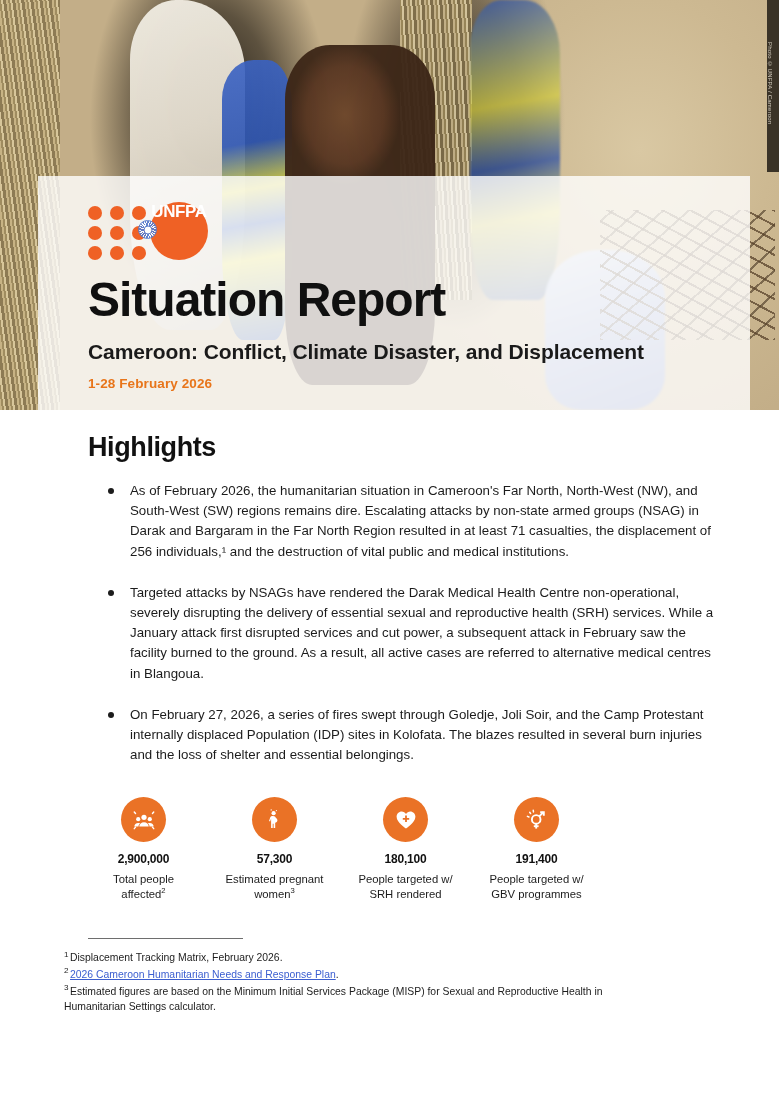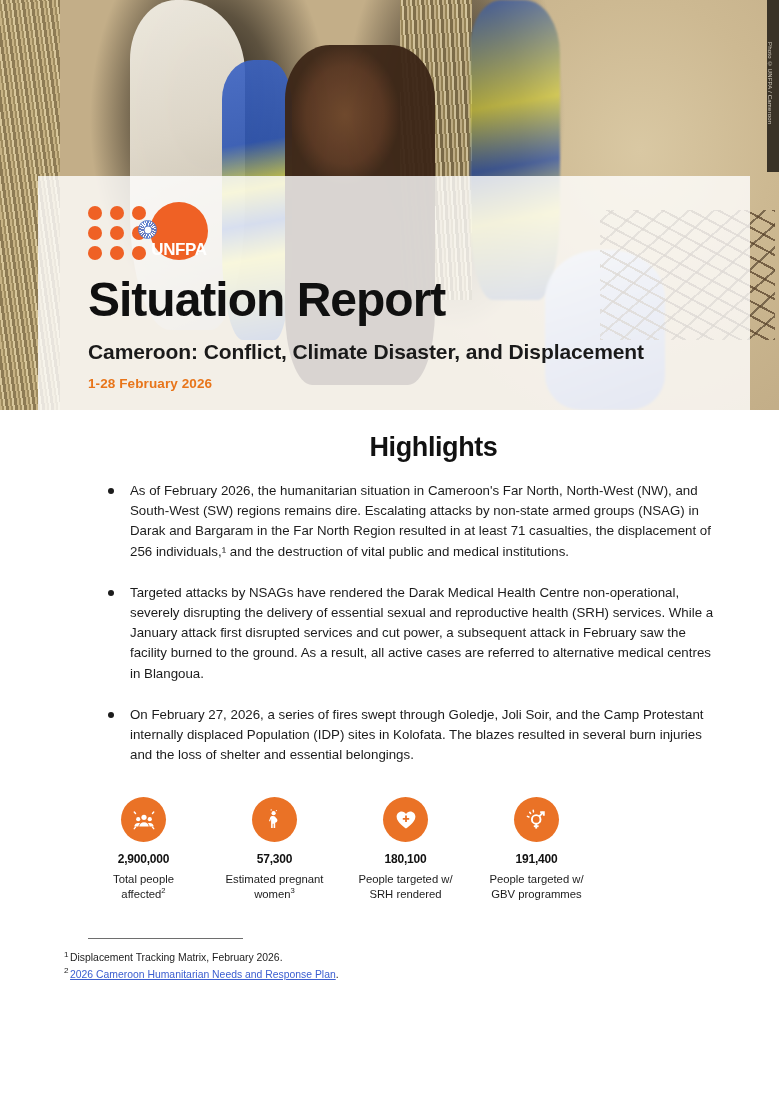--- a/index.html
+++ b/index.html
@@ -179,21 +179,21 @@
     border: 1.2px solid #5b7ccc;
     box-sizing: border-box;
   }
   .logo-circle {
     position: absolute;
     left: 62px; top: 0;
     width: 58px; height: 58px;
     border-radius: 50%;
     background: #ef6125;
     display: flex;
-    align-items: flex-end;
+    align-items: flex-start;
     justify-content: center;
     z-index: 2;
   }
   .logo-circle span {
     color: #ffffff;
     font-weight: bold;
     font-size: 17px;
     letter-spacing: -0.4px;
     font-family: "Liberation Sans", sans-serif;
   }
@@ -226,21 +226,20 @@
     left: 0;
     top: 410px;
     width: 779px;
   }
   .section-title {
     margin: 22px 0 1px 88px;
     font-size: 27px;
     font-weight: bold;
     color: #111111;
     letter-spacing: -0.4px;
-    text-align: center;
   }
   ul.highlights {
     margin: 18px 60px 0 104px;
     padding: 0;
     list-style: none;
   }
   ul.highlights li {
     position: relative;
     margin: 0 0 21px 0;
     padding-left: 26px;
@@ -456,16 +455,17 @@
       </div>
 
     </div>
   </div>
 
   <div class="footnotes">
     <div class="fn-rule"></div>
     <div class="fn-list">
       <p><span class="fn-marker">1</span><span>Displacement Tracking Matrix, February 2026.</span></p>
       <p><span class="fn-marker">2</span><a class="fn-link" href="#">2026 Cameroon Humanitarian Needs and Response Plan</a><span>.</span></p>
+      <p><span class="fn-marker">3</span><span>Estimated figures are based on the Minimum Initial Services Package (MISP) for Sexual and Reproductive Health in Humanitarian Settings calculator.</span></p>
     </div>
   </div>
 
 </div>
 
 </body></html>

